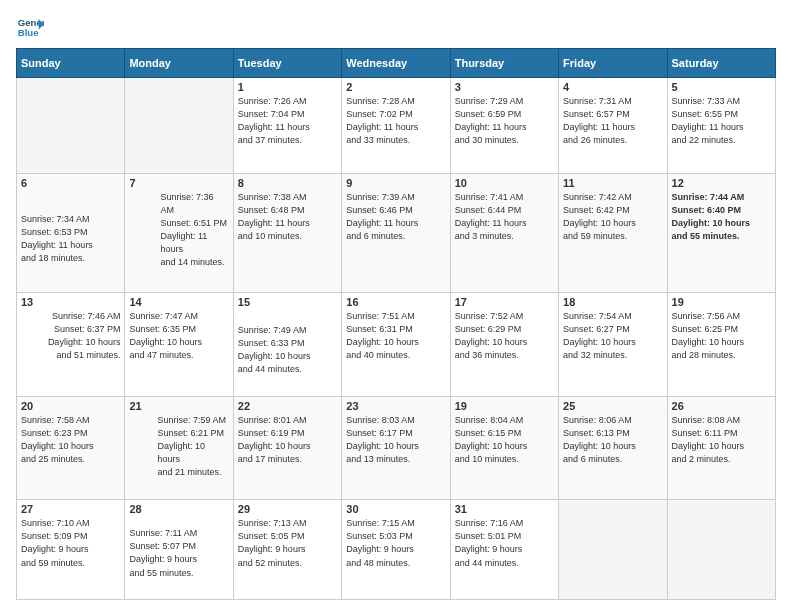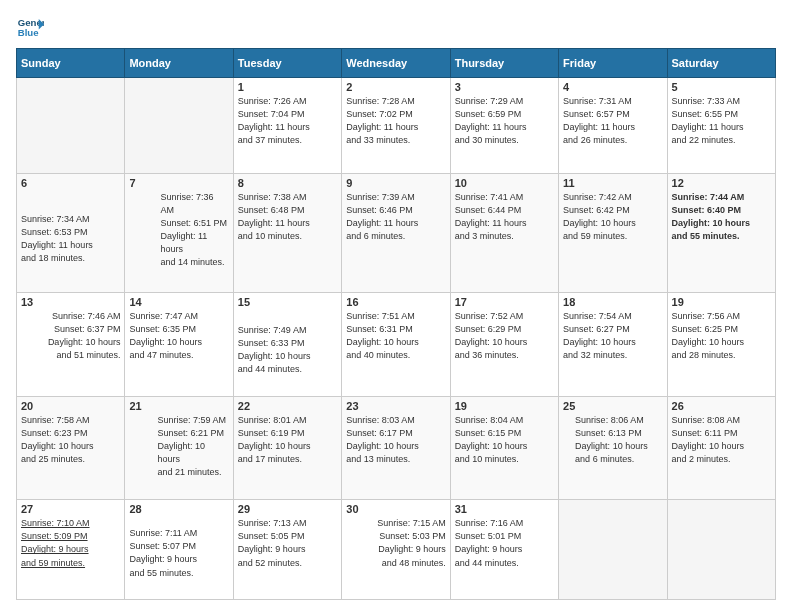--- a/index.html
+++ b/index.html
@@ -286,58 +286,58 @@
           </td>
           <td>
             <span class="day-num">19</span>
             <div class="day-info" style="white-space: pre-line;">Sunrise: 8:04 AM
 Sunset: 6:15 PM
 Daylight: 10 hours
 and 10 minutes.</div>
           </td>
           <td>
             <span class="day-num">25</span>
-            <div class="day-info" style="white-space: pre-line; margin-left: 12px;">Sunrise: 8:06 AM
+            <div class="day-info" style="white-space: pre-line;">Sunrise: 8:06 AM
 Sunset: 6:13 PM
 Daylight: 10 hours
 and 6 minutes.</div>
           </td>
           <td>
             <span class="day-num">26</span>
             <div class="day-info" style="white-space: pre-line;">Sunrise: 8:08 AM
 Sunset: 6:11 PM
 Daylight: 10 hours
 and 2 minutes.</div>
           </td>
         </tr>
         <tr>
           <td>
             <span class="day-num">27</span>
-            <div class="day-info" style="white-space: pre-line; text-decoration: underline;">Sunrise: 7:10 AM
+            <div class="day-info" style="white-space: pre-line;">Sunrise: 7:10 AM
 Sunset: 5:09 PM
 Daylight: 9 hours
 and 59 minutes.</div>
           </td>
           <td>
             <span class="day-num">28</span>
             <div class="day-info" style="white-space: pre-line; margin-top: 12px;">Sunrise: 7:11 AM
 Sunset: 5:07 PM
 Daylight: 9 hours
 and 55 minutes.</div>
           </td>
           <td>
             <span class="day-num">29</span>
             <div class="day-info" style="white-space: pre-line;">Sunrise: 7:13 AM
 Sunset: 5:05 PM
 Daylight: 9 hours
 and 52 minutes.</div>
           </td>
           <td>
             <span class="day-num">30</span>
-            <div class="day-info" style="white-space: pre-line; text-align: right;">Sunrise: 7:15 AM
+            <div class="day-info" style="white-space: pre-line;">Sunrise: 7:15 AM
 Sunset: 5:03 PM
 Daylight: 9 hours
 and 48 minutes.</div>
           </td>
           <td>
             <span class="day-num">31</span>
             <div class="day-info" style="white-space: pre-line;">Sunrise: 7:16 AM
 Sunset: 5:01 PM
 Daylight: 9 hours
 and 44 minutes.</div>

